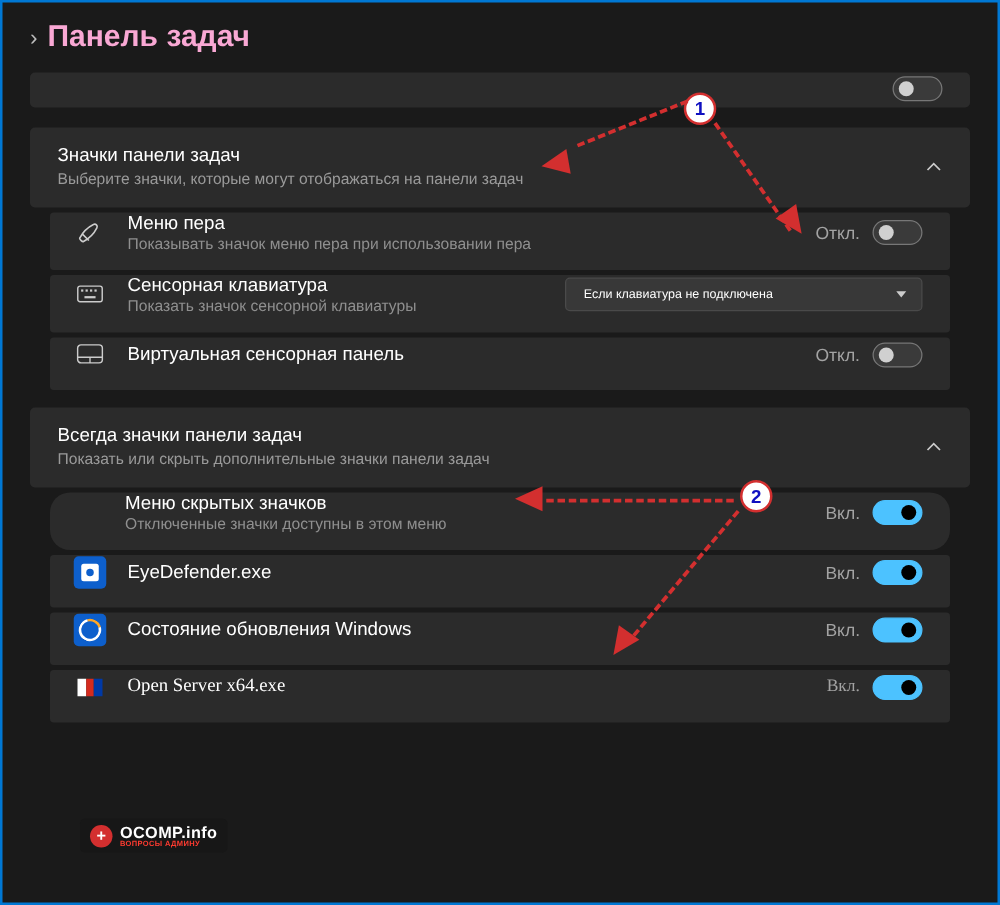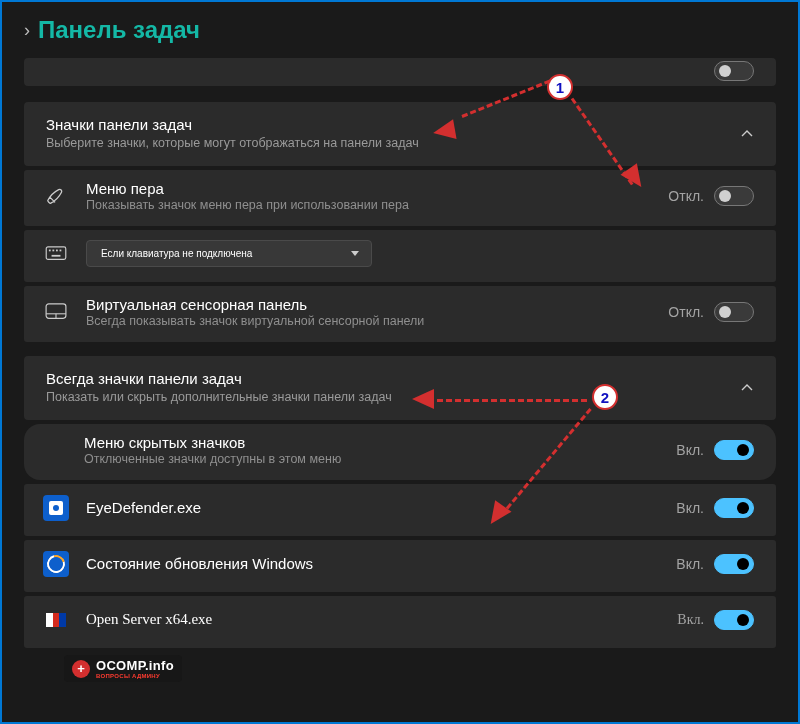--- a/index.html
+++ b/index.html
@@ -15,43 +15,43 @@
     }
     .breadcrumb {
       padding: 14px 22px 10px;
       font-size: 24px;
       font-weight: 400;
       color: #bdbdbd;
       display: flex;
       align-items: center;
       gap: 8px;
     }
-    .breadcrumb .current { color: #14b8a6; font-weight: 600; }
+    .breadcrumb .current { color: #f9a8d4; font-weight: 600; }
     .breadcrumb .chev { color: #bdbdbd; font-size: 18px; }
     .content { padding: 4px 18px; }
     .cut-row { height: 28px; margin: 0 4px 16px; background: #2b2b2b; border-radius: 4px; position: relative; }
     .cut-row .toggle { position: absolute; right: 22px; top: 3px; }
     .section-header {
       background: #2b2b2b;
       border-radius: 4px;
       padding: 14px 22px;
       margin: 0 4px 4px;
       display: flex;
       align-items: center;
       justify-content: flex-end;
     }
     .section-header .texts { flex: 1; }
     .section-title { font-size: 15px; font-weight: 400; color: #fff; margin-bottom: 2px; }
     .section-sub { font-size: 12.5px; color: #9a9a9a; line-height: 1.35; }
     .chevup { color: #ddd; }
     .item-row {
       background: #2b2b2b;
       border-radius: 3px;
-      margin: 0 4px 4px;
-      padding: 10px 22px 14px 18px;
+      margin: 0 20px 4px;
+      padding: 0 22px 14px 18px;
       display: flex;
       align-items: center;
       gap: 16px;
     }
     .item-row .icon-box {
       width: 28px;
       height: 28px;
       display: flex;
       align-items: center;
       justify-content: center;
@@ -194,36 +194,39 @@
     <div class="icon-box">
       <svg width="22" height="16" viewBox="0 0 24 18">
           <rect x="1" y="1" width="22" height="14" rx="2" stroke="#ccc" stroke-width="1.3" fill="none"></rect>
           <rect x="4" y="4" width="2" height="2" fill="#ccc"></rect>
           <rect x="8" y="4" width="2" height="2" fill="#ccc"></rect>
           <rect x="12" y="4" width="2" height="2" fill="#ccc"></rect>
           <rect x="16" y="4" width="2" height="2" fill="#ccc"></rect>
           <rect x="7" y="10" width="10" height="2" fill="#ccc"></rect>
         </svg>
     </div>
+    <div class="texts">
+      <div class="item-title">Сенсорная клавиатура</div>
+      <div class="item-sub">Показать значок сенсорной клавиатуры</div>
+    </div>
     <div class="controls">
       <div class="dropdown">Если клавиатура не подключена</div>
     </div>
   </div>
 
   <div class="item-row">
     <div class="icon-box">
       <svg width="22" height="18" viewBox="0 0 24 20">
           <rect x="1" y="1" width="22" height="16" rx="3" stroke="#ccc" stroke-width="1.3" fill="none"></rect>
           <line x1="1" y1="12" x2="23" y2="12" stroke="#ccc" stroke-width="1.2"></line>
           <line x1="12" y1="12" x2="12" y2="17" stroke="#ccc" stroke-width="1.2"></line>
         </svg>
     </div>
     <div class="texts">
       <div class="item-title">Виртуальная сенсорная панель</div>
-      <div class="item-sub">Всегда показывать значок виртуальной сенсорной панели</div>
     </div>
     <div class="controls">
       <span class="state-label">Откл.</span>
       <div class="toggle">
           <div class="knob"></div>
         </div>
     </div>
   </div>
 
   <div class="section-header" style="margin-top:14px;">

